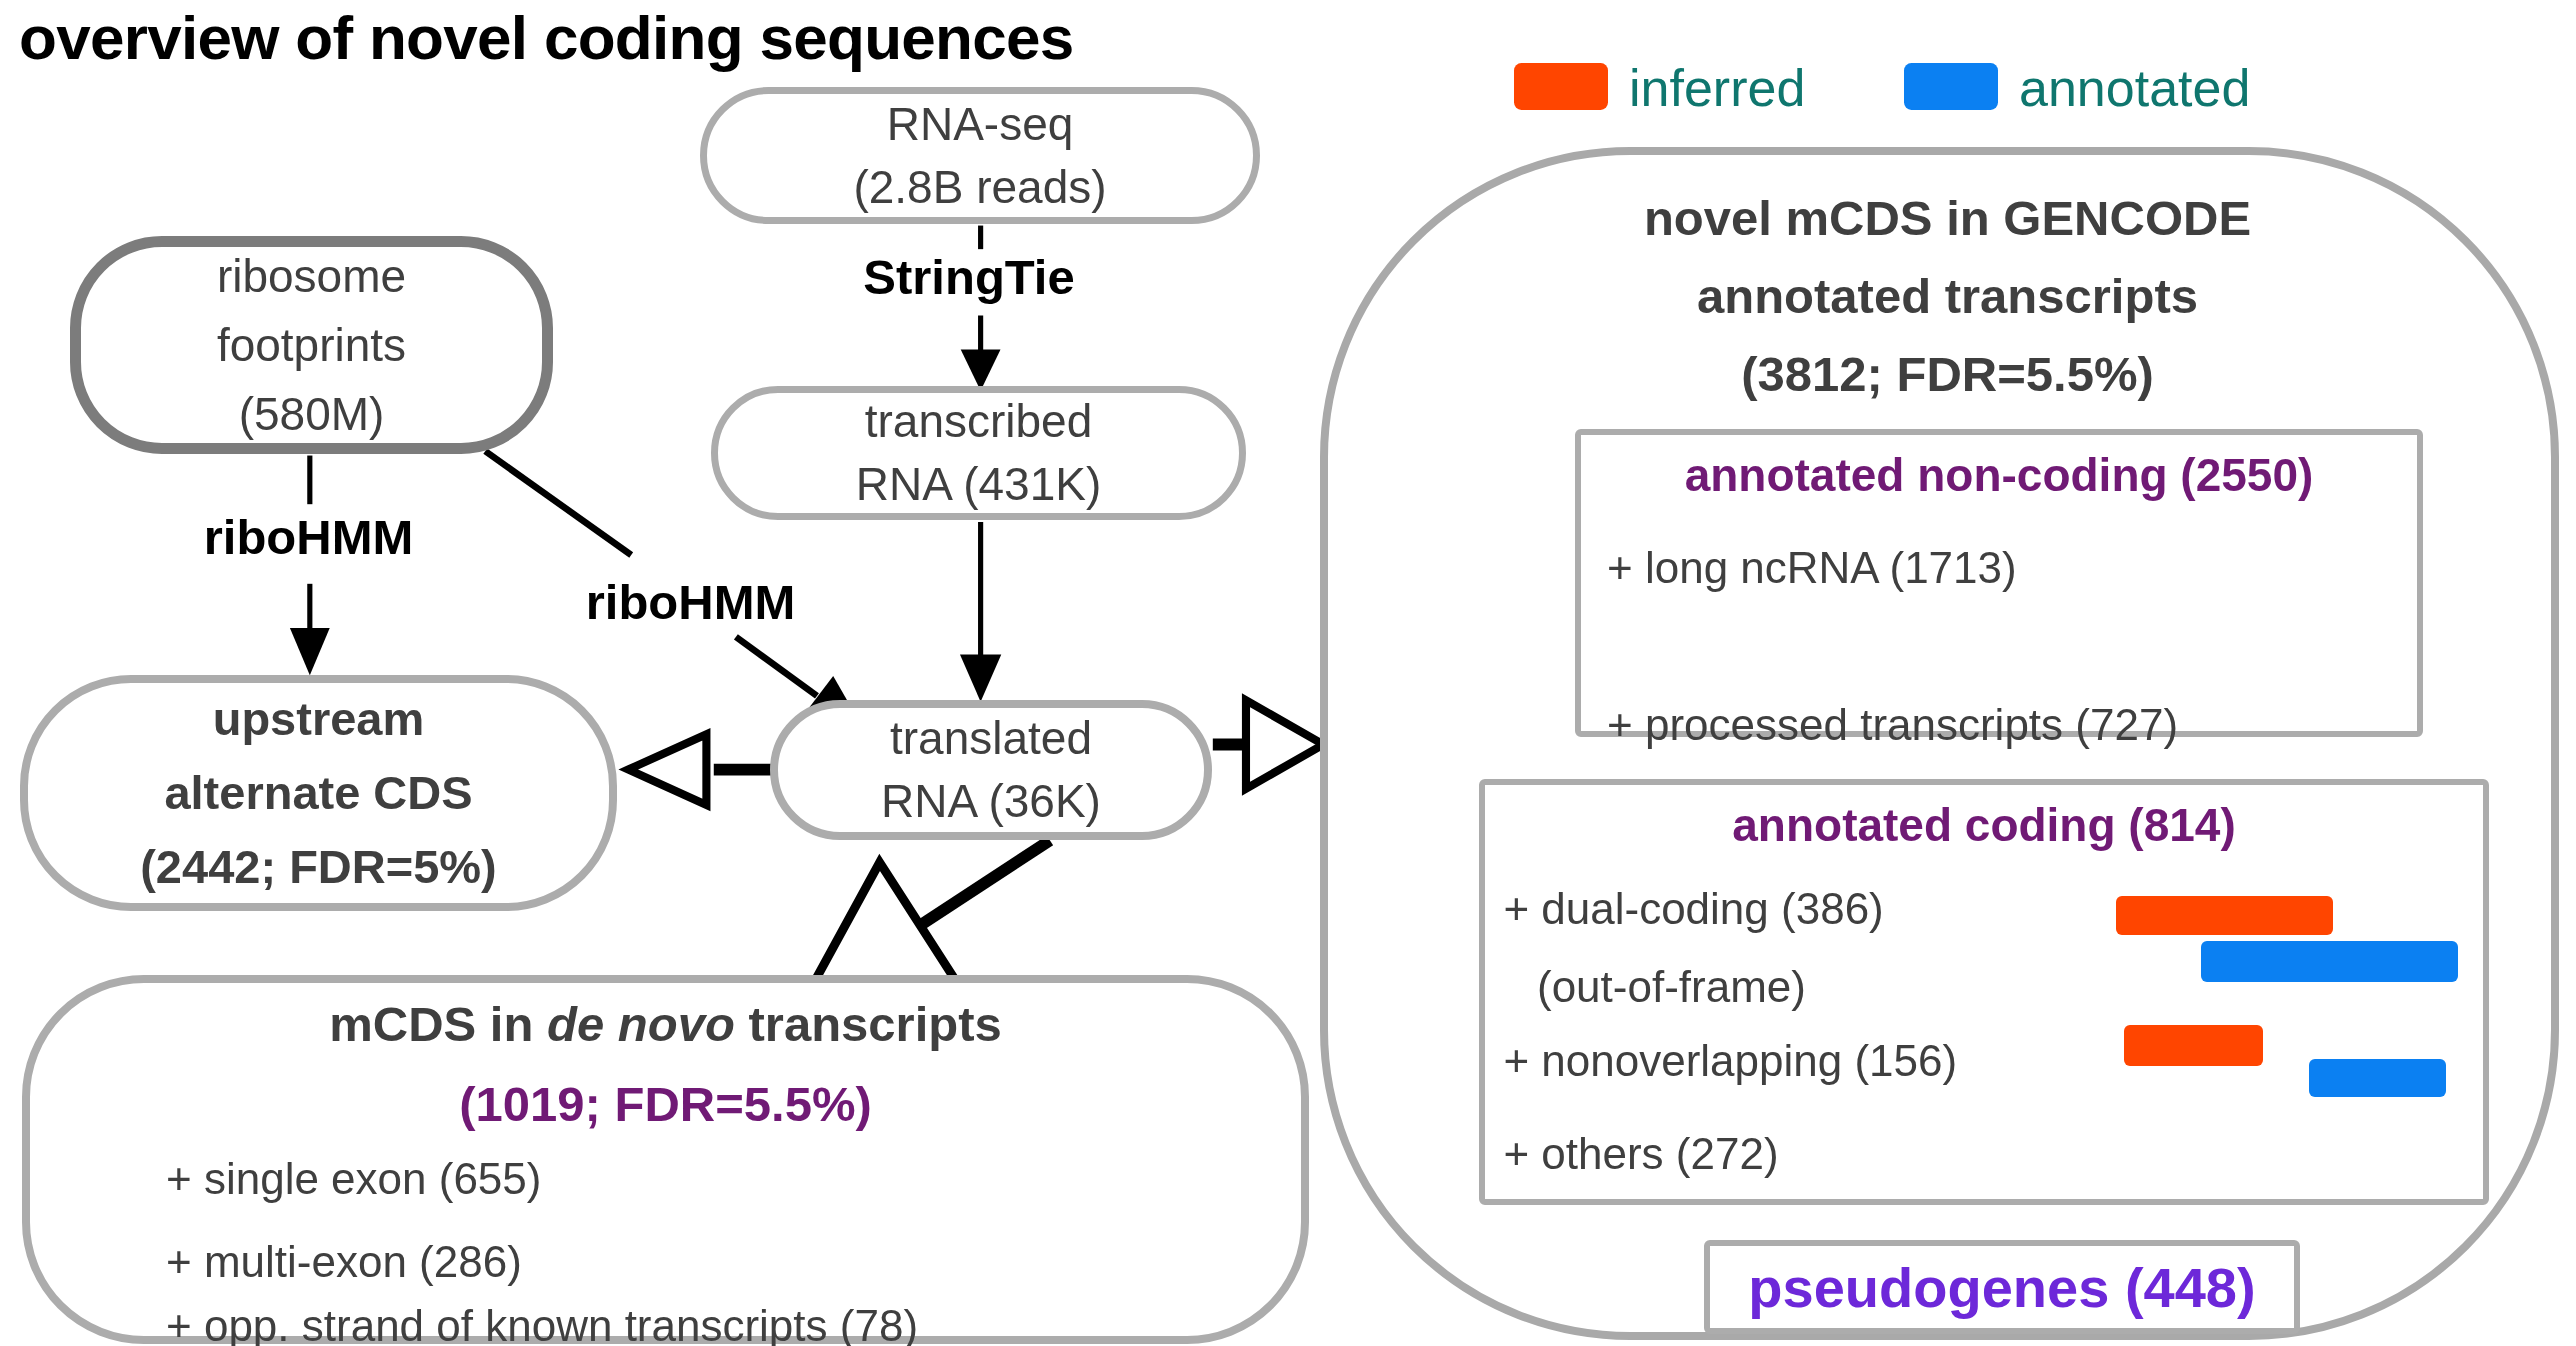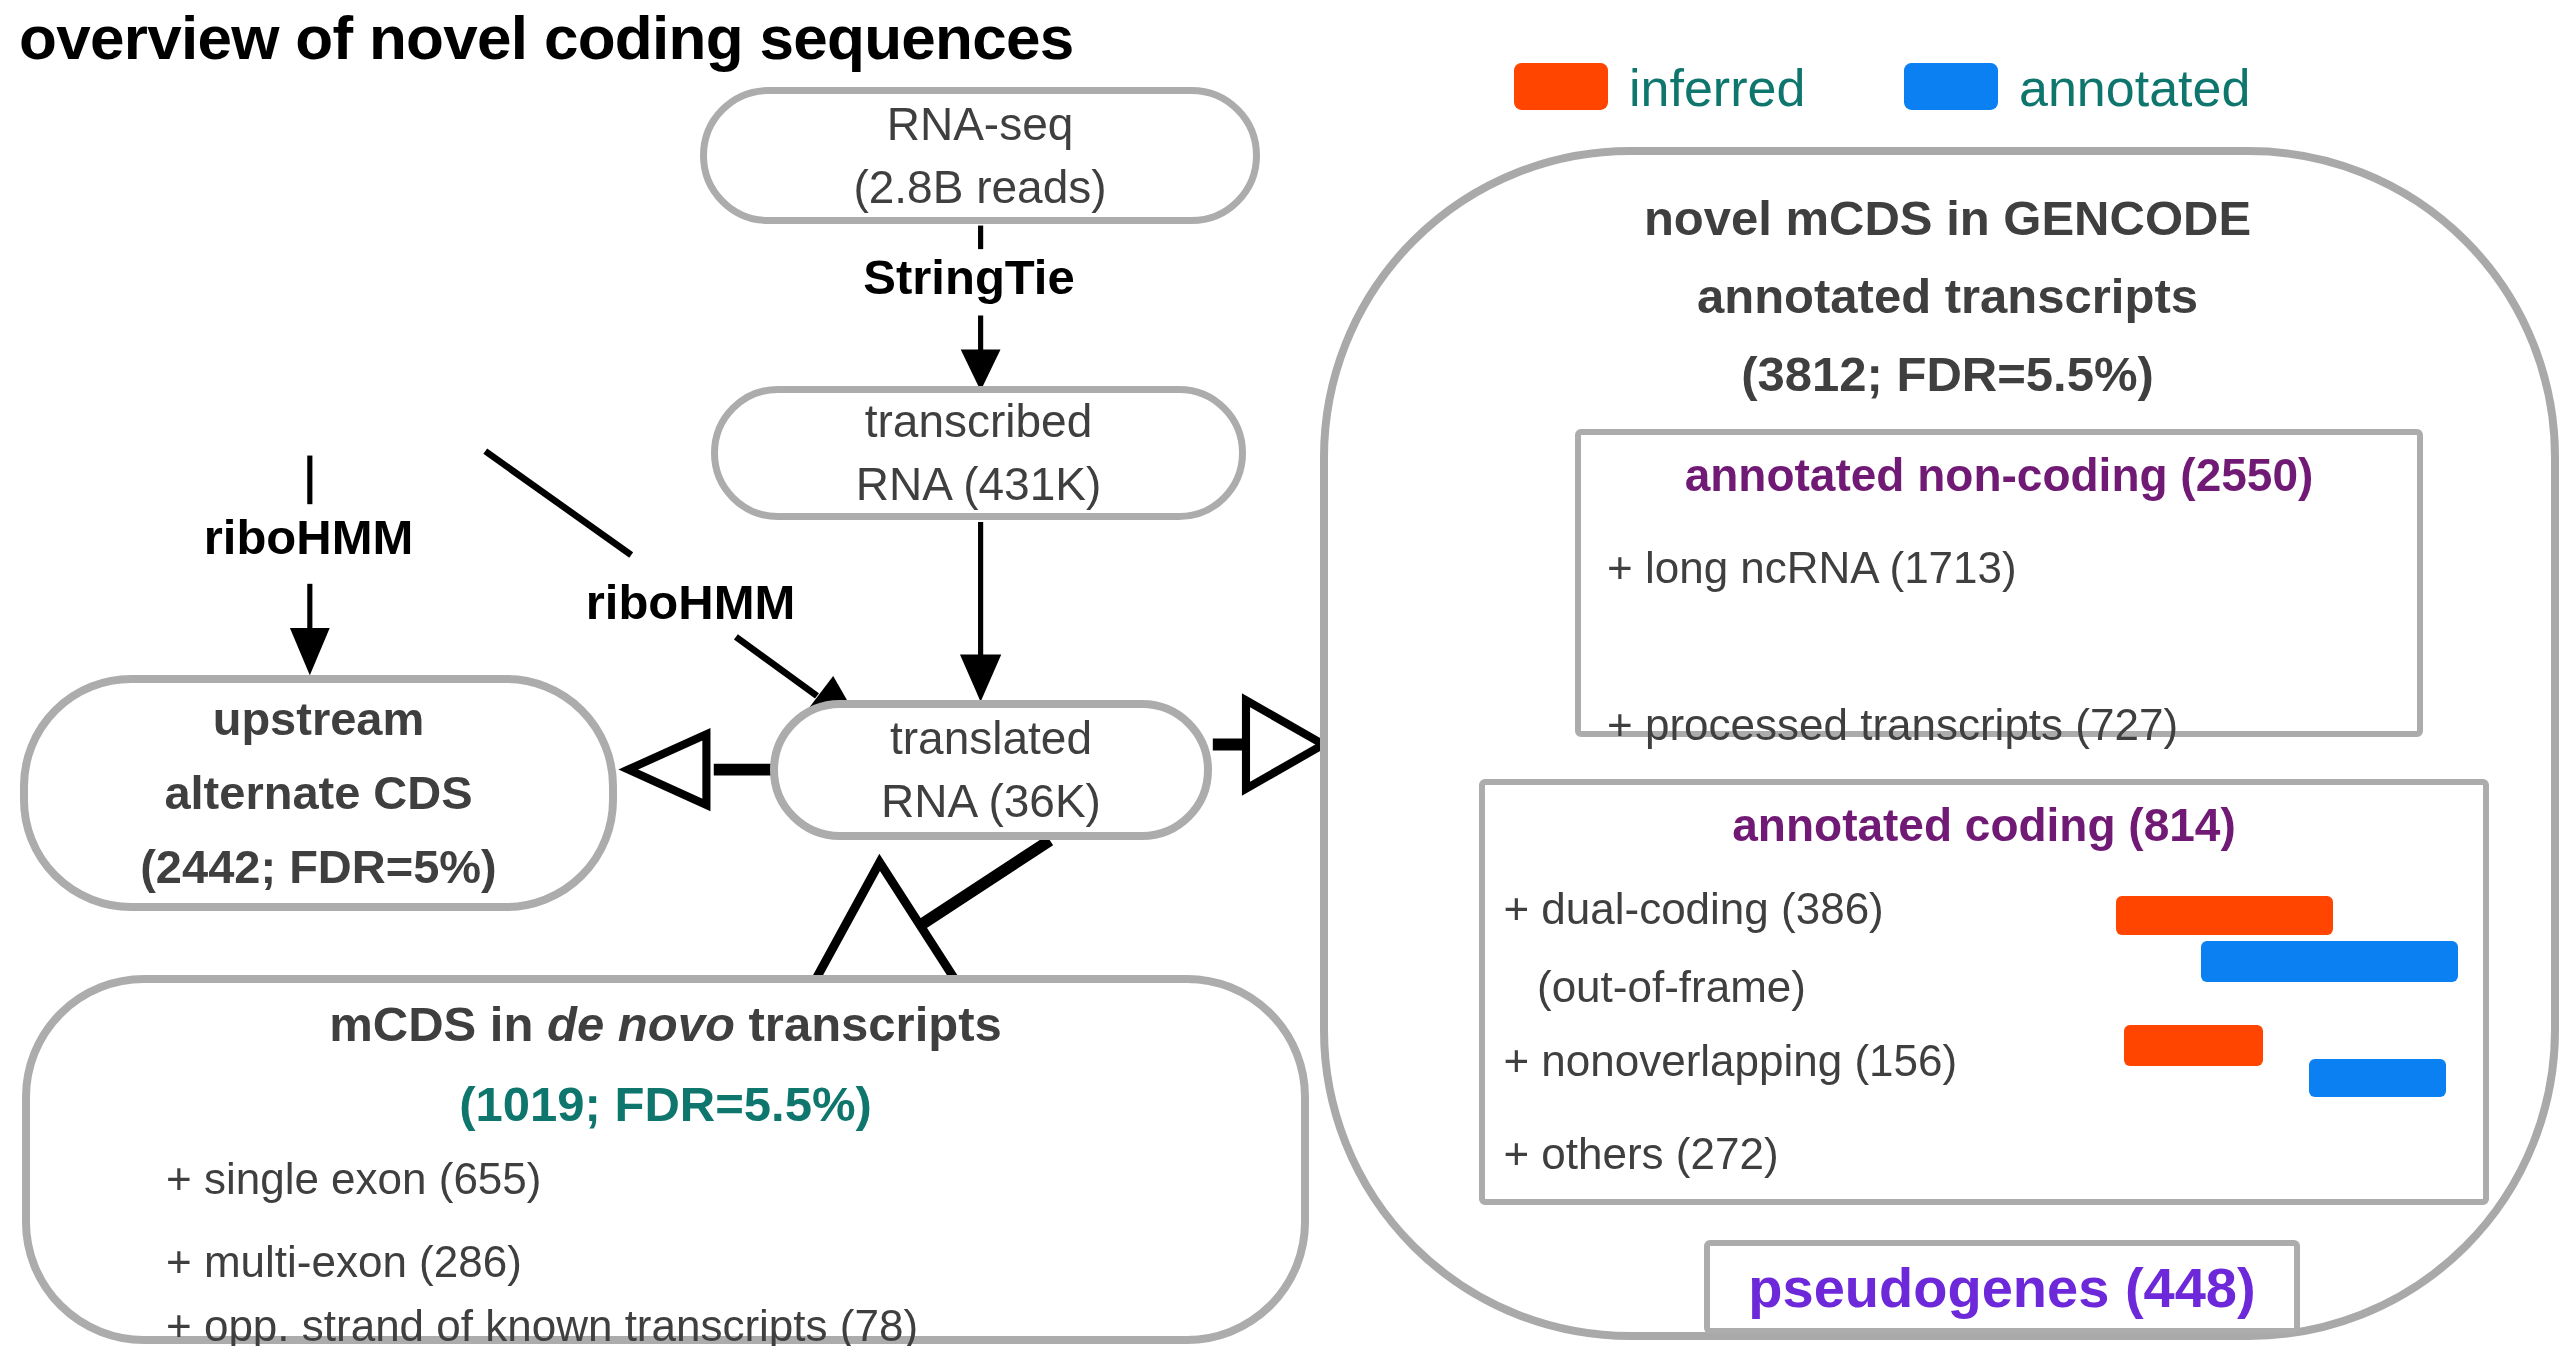--- a/index.html
+++ b/index.html
@@ -47,21 +47,21 @@
     font-size:49px;font-weight:bold;color:#000;text-align:center;white-space:nowrap;
   }
   .lbl-stringtie{left:840px;top:249px;width:258px;}
   .lbl-ribohmm-left{left:183px;top:509px;width:251px;}
   .lbl-ribohmm-right{left:569px;top:574px;width:243px;}
 
   
   .denovo-h1{left:0;top:13.3px;width:100%;text-align:center;
     font-size:49px;font-weight:bold;color:#3F3F3F;}
   .denovo-h2{left:0;top:93px;width:100%;text-align:center;
-    font-size:49px;font-weight:bold;color:#0f766e;}
+    font-size:49px;font-weight:bold;color:#701a75;}
   .denovo-item{left:136px;font-size:44px;color:#3F3F3F;white-space:nowrap;}
 
   
   .legend-swatch{width:94px;height:47px;border-radius:7.4px;}
   .legend-label{font-size:52px;color:#0f766e;white-space:nowrap;}
 
   
   .gencode-panel{
     left:1320px;top:147px;width:1239px;height:1193px;
     box-sizing:border-box;border:8px solid #A9A9A9;border-radius:310px;
@@ -132,20 +132,25 @@
     </g>
   </svg>
 
   <div class="abs page-title">overview of novel coding sequences</div>
 
   <div class="abs node node-rnaseq">
     <span class="ln">RNA-seq</span>
     <span class="ln">(2.8B reads)</span>
   </div>
 
+  <div class="abs node node-ribosome">
+    <span class="ln">ribosome</span>
+    <span class="ln">footprints</span>
+    <span class="ln">(580M)</span>
+  </div>
 
   <div class="abs flow-label lbl-stringtie">StringTie</div>
 
   <div class="abs node node-transcribed">
     <span class="ln">transcribed</span>
     <span class="ln">RNA (431K)</span>
   </div>
 
   <div class="abs flow-label lbl-ribohmm-left">riboHMM</div>
   <div class="abs flow-label lbl-ribohmm-right">riboHMM</div>

